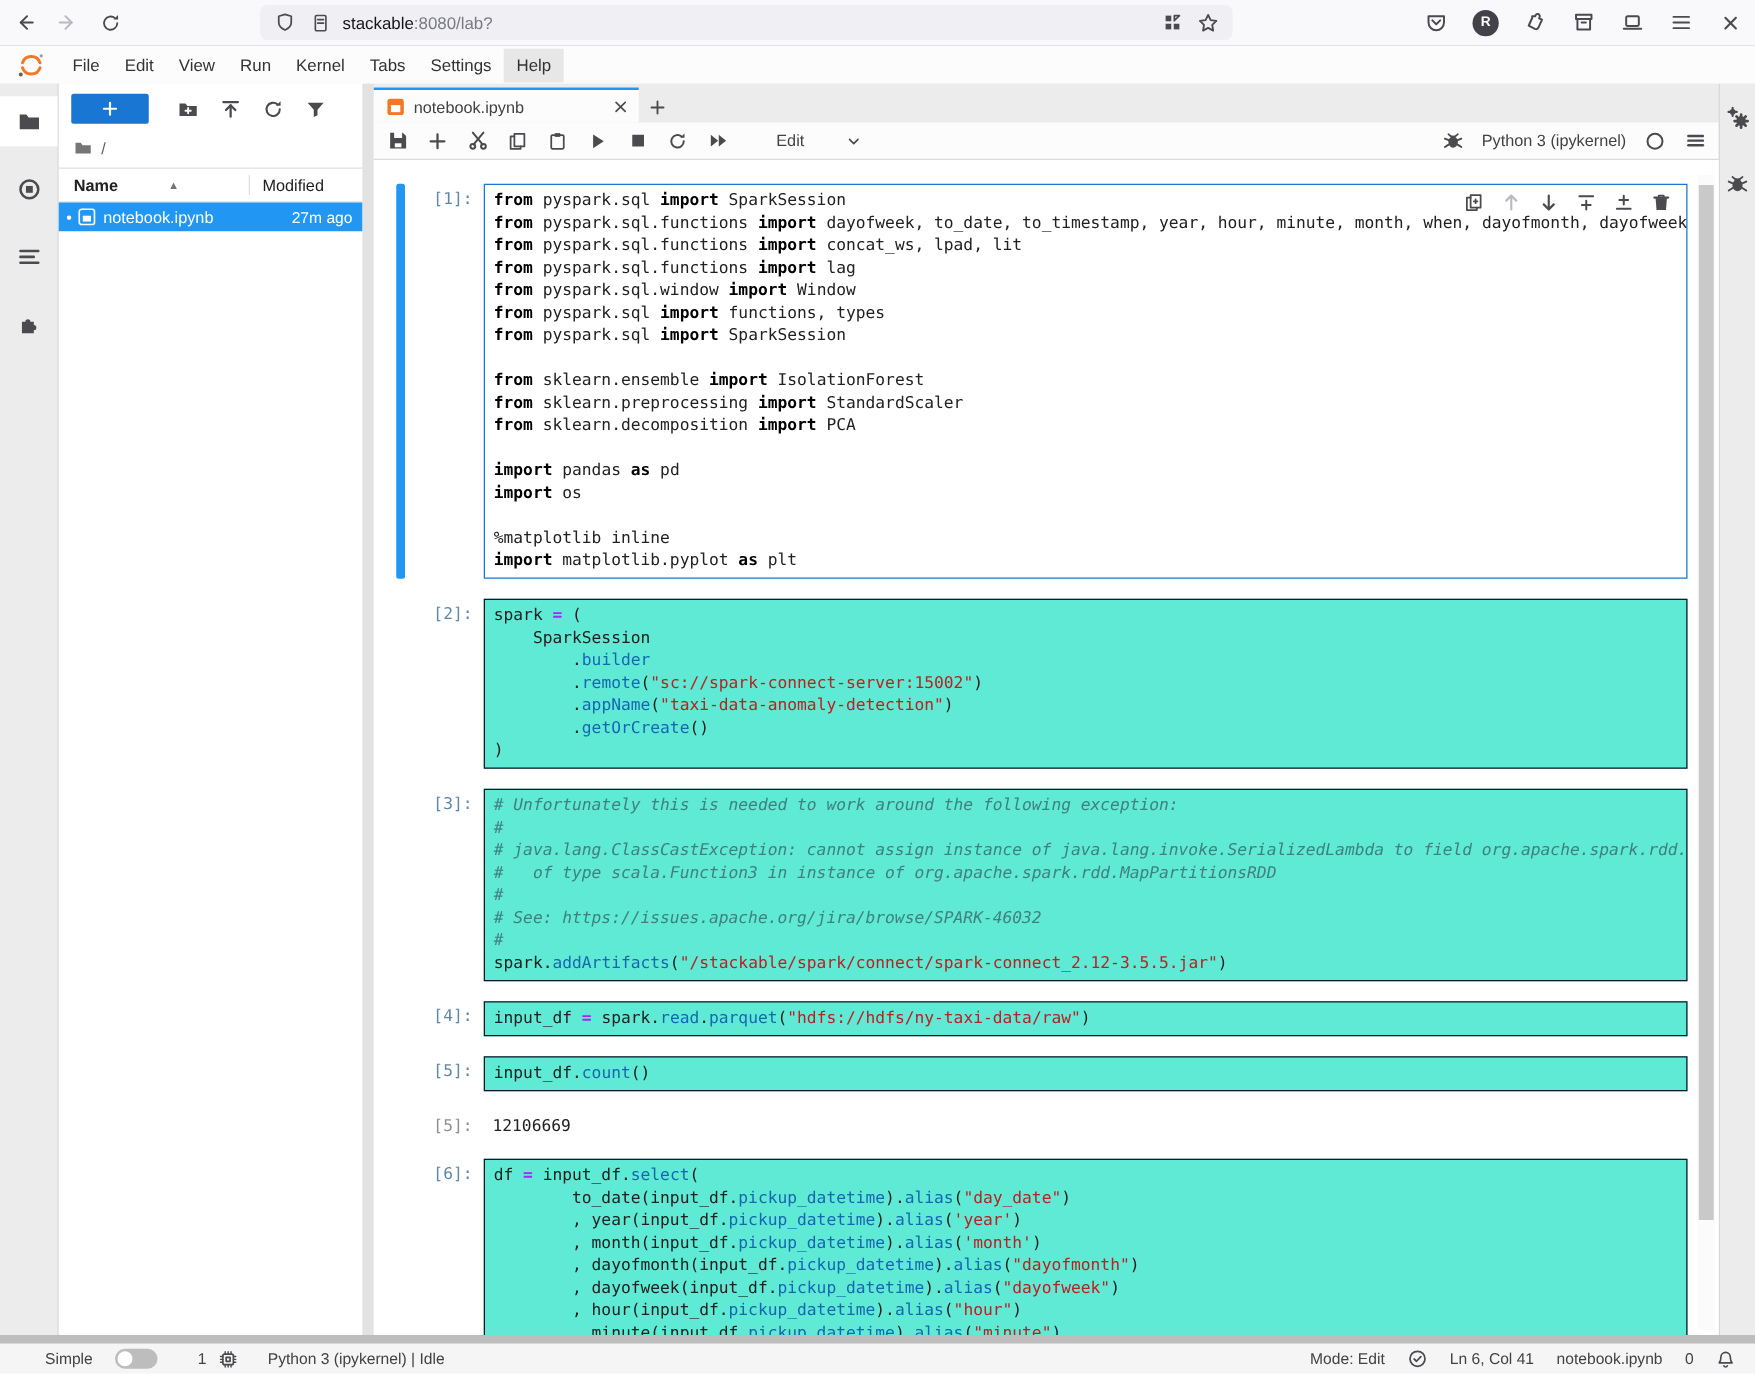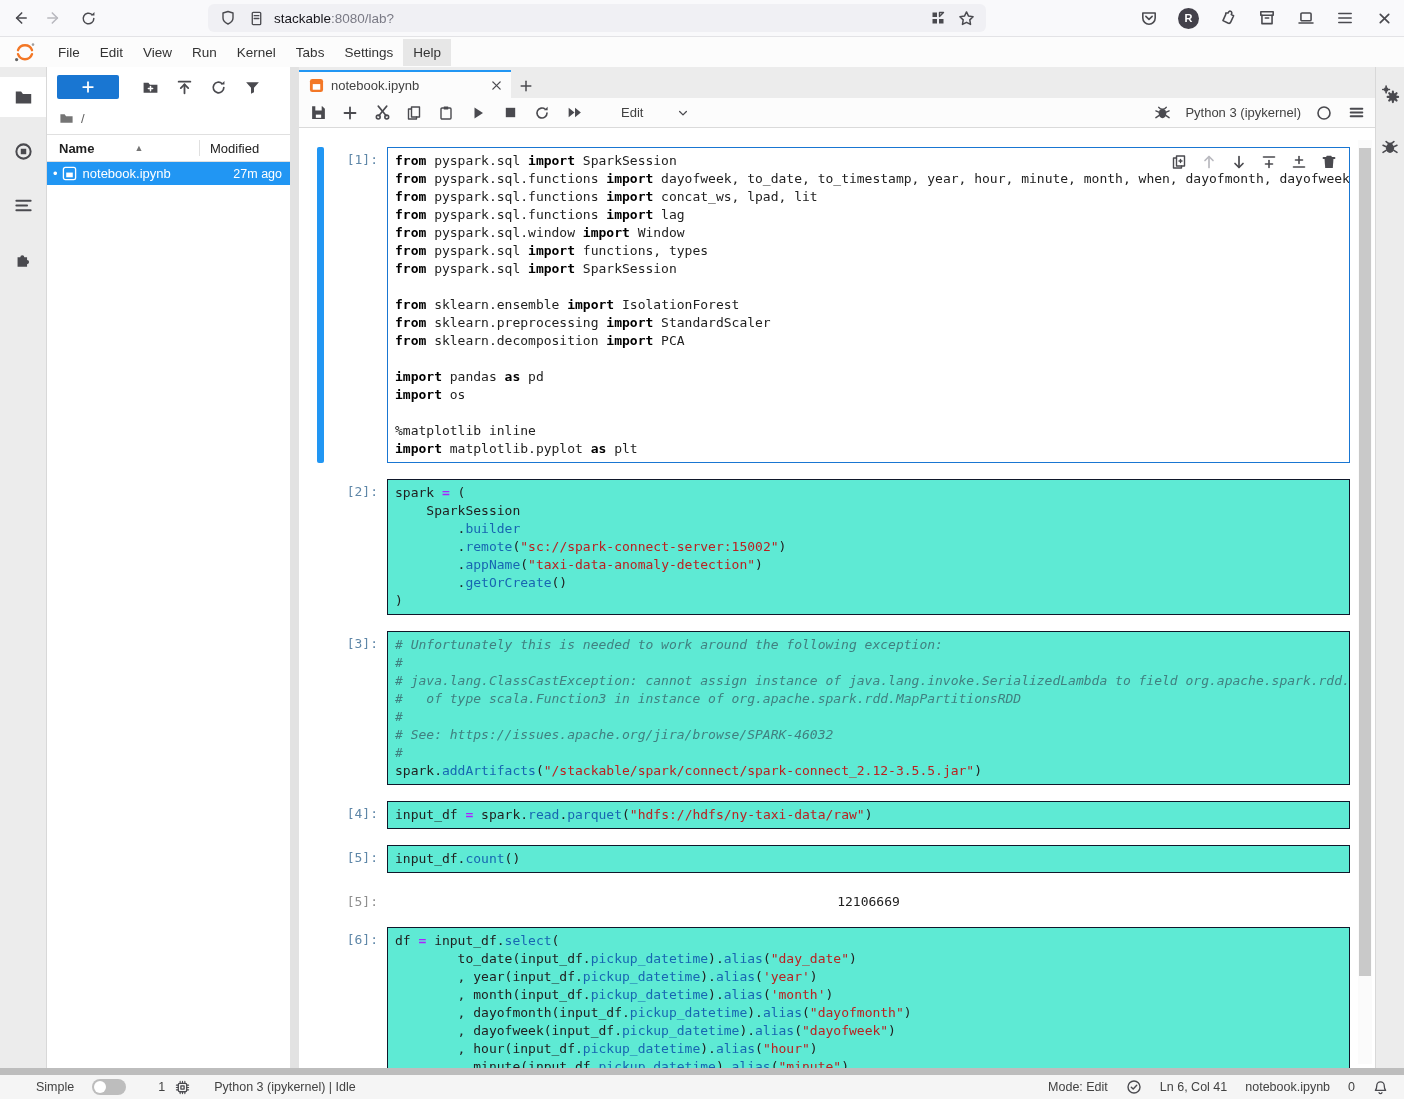--- a/index.html
+++ b/index.html
@@ -74,21 +74,21 @@
   .nb-content { position:relative; height:940px; background:#fff; overflow:hidden; padding:19px 0 0 0; }
 
   .cell { display:flex; align-items:stretch; margin-bottom:16px; padding-right:25px; }
   .collapser { width:7px; margin-left:18px; margin-right:8px; border-radius:2px; background:transparent; flex:0 0 auto; }
   .cell.active .collapser { background:#2196f3; }
   .prompt { width:55px; flex:0 0 auto; text-align:right; padding:5px 9px 0 0;
     font-family:"DejaVu Sans Mono", monospace; font-size:13px; color:#5f87a8; }
   .prompt.out { color:#8f8f8f; }
   .editor { flex:1; background:#5eead4; border:1px solid #0f172a; padding:4px 7px; overflow:hidden; }
   .cell.active .editor { background:#fff; border:1px solid #1976d2; }
-  .outarea { flex:1; padding:4px 7px 0 7px;text-align:center; }
+  .outarea { flex:1; padding:4px 7px 0 7px; }
   .code-line { font-family:"DejaVu Sans Mono", monospace; font-size:13px; line-height:18px; white-space:pre; }
   .tk-k { color:#000000; font-weight:bold; }
   .tk-o { color:#aa22ff; font-weight:bold; }
   .tk-s { color:#ba2121; }
   .tk-c { color:#408080; font-style:italic; }
   .tk-p { color:#1766b1; }
   .tk-t { color:#212121; }
 
   .cell-toolbar { position:absolute; top:24px; right:36px; display:flex; gap:13px; z-index:5; background:#fff; padding:1px 2px; }
   .ct-btn { width:17px; height:17px; display:flex; align-items:center; justify-content:center; }

